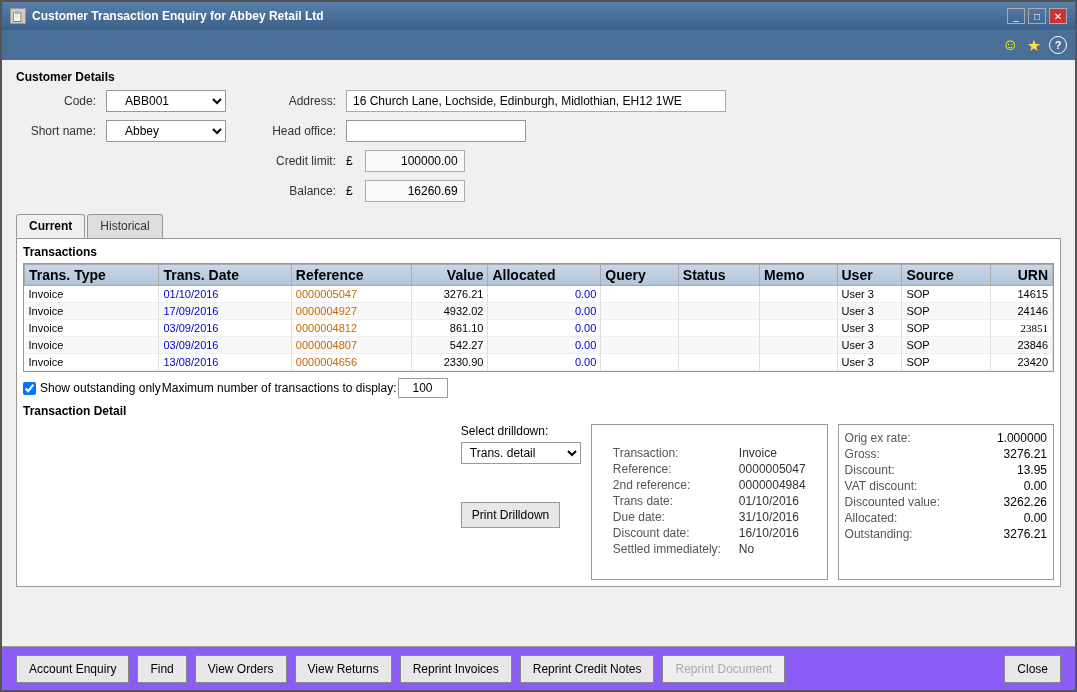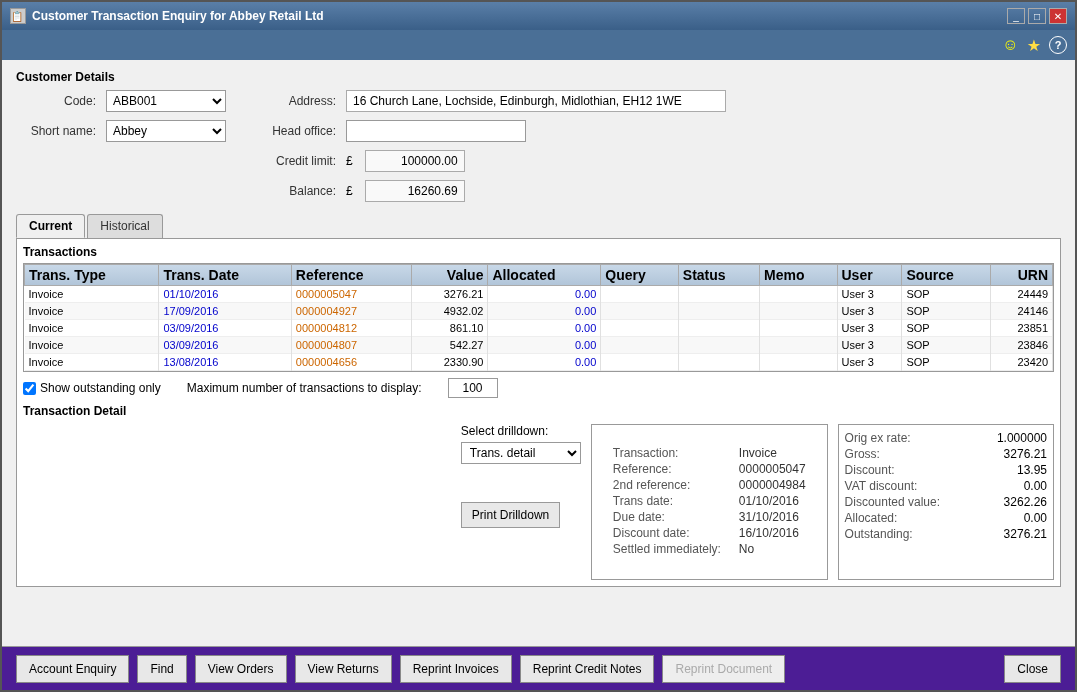--- a/index.html
+++ b/index.html
@@ -16,54 +16,54 @@
     .toolbar-icon { color: #ffff00; font-size: 16px; cursor: pointer; }
     .toolbar-icon.star { color: #ffdd44; }
     .toolbar-icon.help { color: white; font-weight: bold; border: 1px solid white; border-radius: 50%; width: 18px; height: 18px; display: flex; align-items: center; justify-content: center; font-size: 11px; }
     .content { flex: 1; padding: 10px 14px; overflow: hidden; }
     .section-title { font-weight: bold; margin-bottom: 6px; font-size: 12px; }
     .customer-details { margin-bottom: 8px; }
     .form-row { display: flex; align-items: center; margin-bottom: 4px; gap: 10px; }
     .form-label { width: 80px; text-align: right; color: #333; }
     .form-input { border: 1px solid #999; background: white; padding: 2px 4px; height: 22px; }
     .form-input-select { border: 1px solid #999; background: white; padding: 0; height: 22px; display: flex; align-items: center; }
-    .form-input-select select { border: none; background: white; outline: none; height: 20px; padding: 0 2px; }
+    .form-input-select select { border: none; background: white; outline: none; height: 20px; padding: 0 14px; }
     .address-field { border: 1px solid #aaa; background: white; padding: 2px 6px; height: 22px; width: 380px; }
     .credit-field { border: 1px solid #aaa; background: #f9f9f9; padding: 2px 6px; height: 22px; width: 100px; text-align: right; }
     .tabs { display: flex; margin-bottom: 0; margin-top: 6px; }
     .tab { padding: 4px 12px; border: 1px solid #999; border-bottom: none; cursor: pointer; background: #ddd; color: #333; margin-right: 2px; border-radius: 3px 3px 0 0; }
     .tab.active { background: #f0f0f0; font-weight: bold; border-bottom: 1px solid #f0f0f0; z-index: 1; color: #000; }
     .transactions-section { border: 1px solid #999; background: white; padding: 6px; }
     .transactions-title { font-weight: bold; margin-bottom: 4px; }
     .table-container { border: 1px solid #999; max-height: 130px; overflow-y: auto; }
     table { width: 100%; border-collapse: collapse; }
     table thead tr { background: linear-gradient(to bottom, #c8d8e8, #b0c4d8); }
     table thead th { border: 1px solid #aaa; padding: 2px 4px; text-align: left; font-weight: bold; white-space: nowrap; font-size: 14px; }
     table tbody tr { border-bottom: 1px solid #eee; }
     table tbody tr:nth-child(even) { background: #f8f8f8; }
     table tbody td { padding: 2px 4px; border-right: 1px solid #e0e0e0; font-size: 11px; }
     .td-blue { color: #0000cc; }
     .td-orange { color: #cc6600; }
-    .outstanding-row { display: flex; align-items: center; gap: 26px; margin-top: 6px; }
+    .outstanding-row { display: flex; align-items: center; gap: 1px; margin-top: 6px; }
     .checkbox-label { display: flex; align-items: center; gap: 4px; }
     .max-input { border: 1px solid #999; background: white; padding: 2px 4px; width: 50px; height: 20px; text-align: center; }
     .detail-section { margin-top: 6px; }
     .detail-title { font-weight: bold; margin-bottom: 6px; }
     .detail-content { display: flex; gap: 10px; justify-content: flex-end; }
     .drilldown-col { display: flex; flex-direction: column; gap: 4px; }
     .detail-box { border: 1px solid #999; background: white; padding: 21px; min-width: 180px; }
     .detail-row { display: flex; gap: 6px; margin-bottom: 2px; font-size: 11px; }
     .detail-label { color: #555; min-width: 120px; }
     .detail-value { color: #333; }
     .right-detail-box { border: 1px solid #999; background: white; padding: 6px; min-width: 200px; }
     .right-detail-row { display: flex; justify-content: space-between; margin-bottom: 2px; font-size: 11px; gap: 37px; }
     .right-label { color: #555; }
     .right-value { text-align: right; min-width: 70px; }
     .print-btn { border: 1px solid #999; background: #e8e8e8; padding: 3px 10px; cursor: pointer; margin-top: 4px; height: 26px; }
-    .footer { border-top: 1px solid #999; background: #4c1d95; padding: 6px 14px; display: flex; gap: 8px; align-items: center; height: 44px; }
+    .footer { border-top: 1px solid #999; background: #8b5cf6; padding: 6px 14px; display: flex; gap: 8px; align-items: center; height: 44px; }
     .footer-btn { border: 1px solid #888; background: #e8e8e8; padding: 4px 12px; cursor: pointer; height: 28px; white-space: nowrap; }
     .footer-btn.disabled { color: #aaa; cursor: default; background: #eeeeee; }
     .select-input { border: 1px solid #999; background: white; height: 22px; padding: 0 4px; width: 120px; }
     .pound-sym { margin-right: 2px; }
   </style>
 </head>
 <body>
 
 <div class="window">
 
@@ -163,21 +163,21 @@
       <td>Invoice</td>
       <td class="td-blue">01/10/2016</td>
       <td class="td-orange">0000005047</td>
       <td style="text-align:right;">3276.21</td>
       <td class="td-blue" style="text-align:right;">0.00</td>
       <td></td>
       <td></td>
       <td></td>
       <td>User 3</td>
       <td>SOP</td>
-      <td style="text-align:right;">24449</td>
+      <td style="text-align:right;">14615</td>
     </tr>
               <tr>
       <td>Invoice</td>
       <td class="td-blue">17/09/2016</td>
       <td class="td-orange">0000004927</td>
       <td style="text-align:right;">4932.02</td>
       <td class="td-blue" style="text-align:right;">0.00</td>
       <td></td>
       <td></td>
       <td></td>
@@ -189,21 +189,21 @@
       <td>Invoice</td>
       <td class="td-blue">03/09/2016</td>
       <td class="td-orange">0000004812</td>
       <td style="text-align:right;">861.10</td>
       <td class="td-blue" style="text-align:right;">0.00</td>
       <td></td>
       <td></td>
       <td></td>
       <td>User 3</td>
       <td>SOP</td>
-      <td style="text-align:right;">23851</td>
+      <td style="text-align:right;font-family:Liberation Serif, serif;">23851</td>
     </tr>
               <tr>
       <td>Invoice</td>
       <td class="td-blue">03/09/2016</td>
       <td class="td-orange">0000004807</td>
       <td style="text-align:right;">542.27</td>
       <td class="td-blue" style="text-align:right;">0.00</td>
       <td></td>
       <td></td>
       <td></td>

